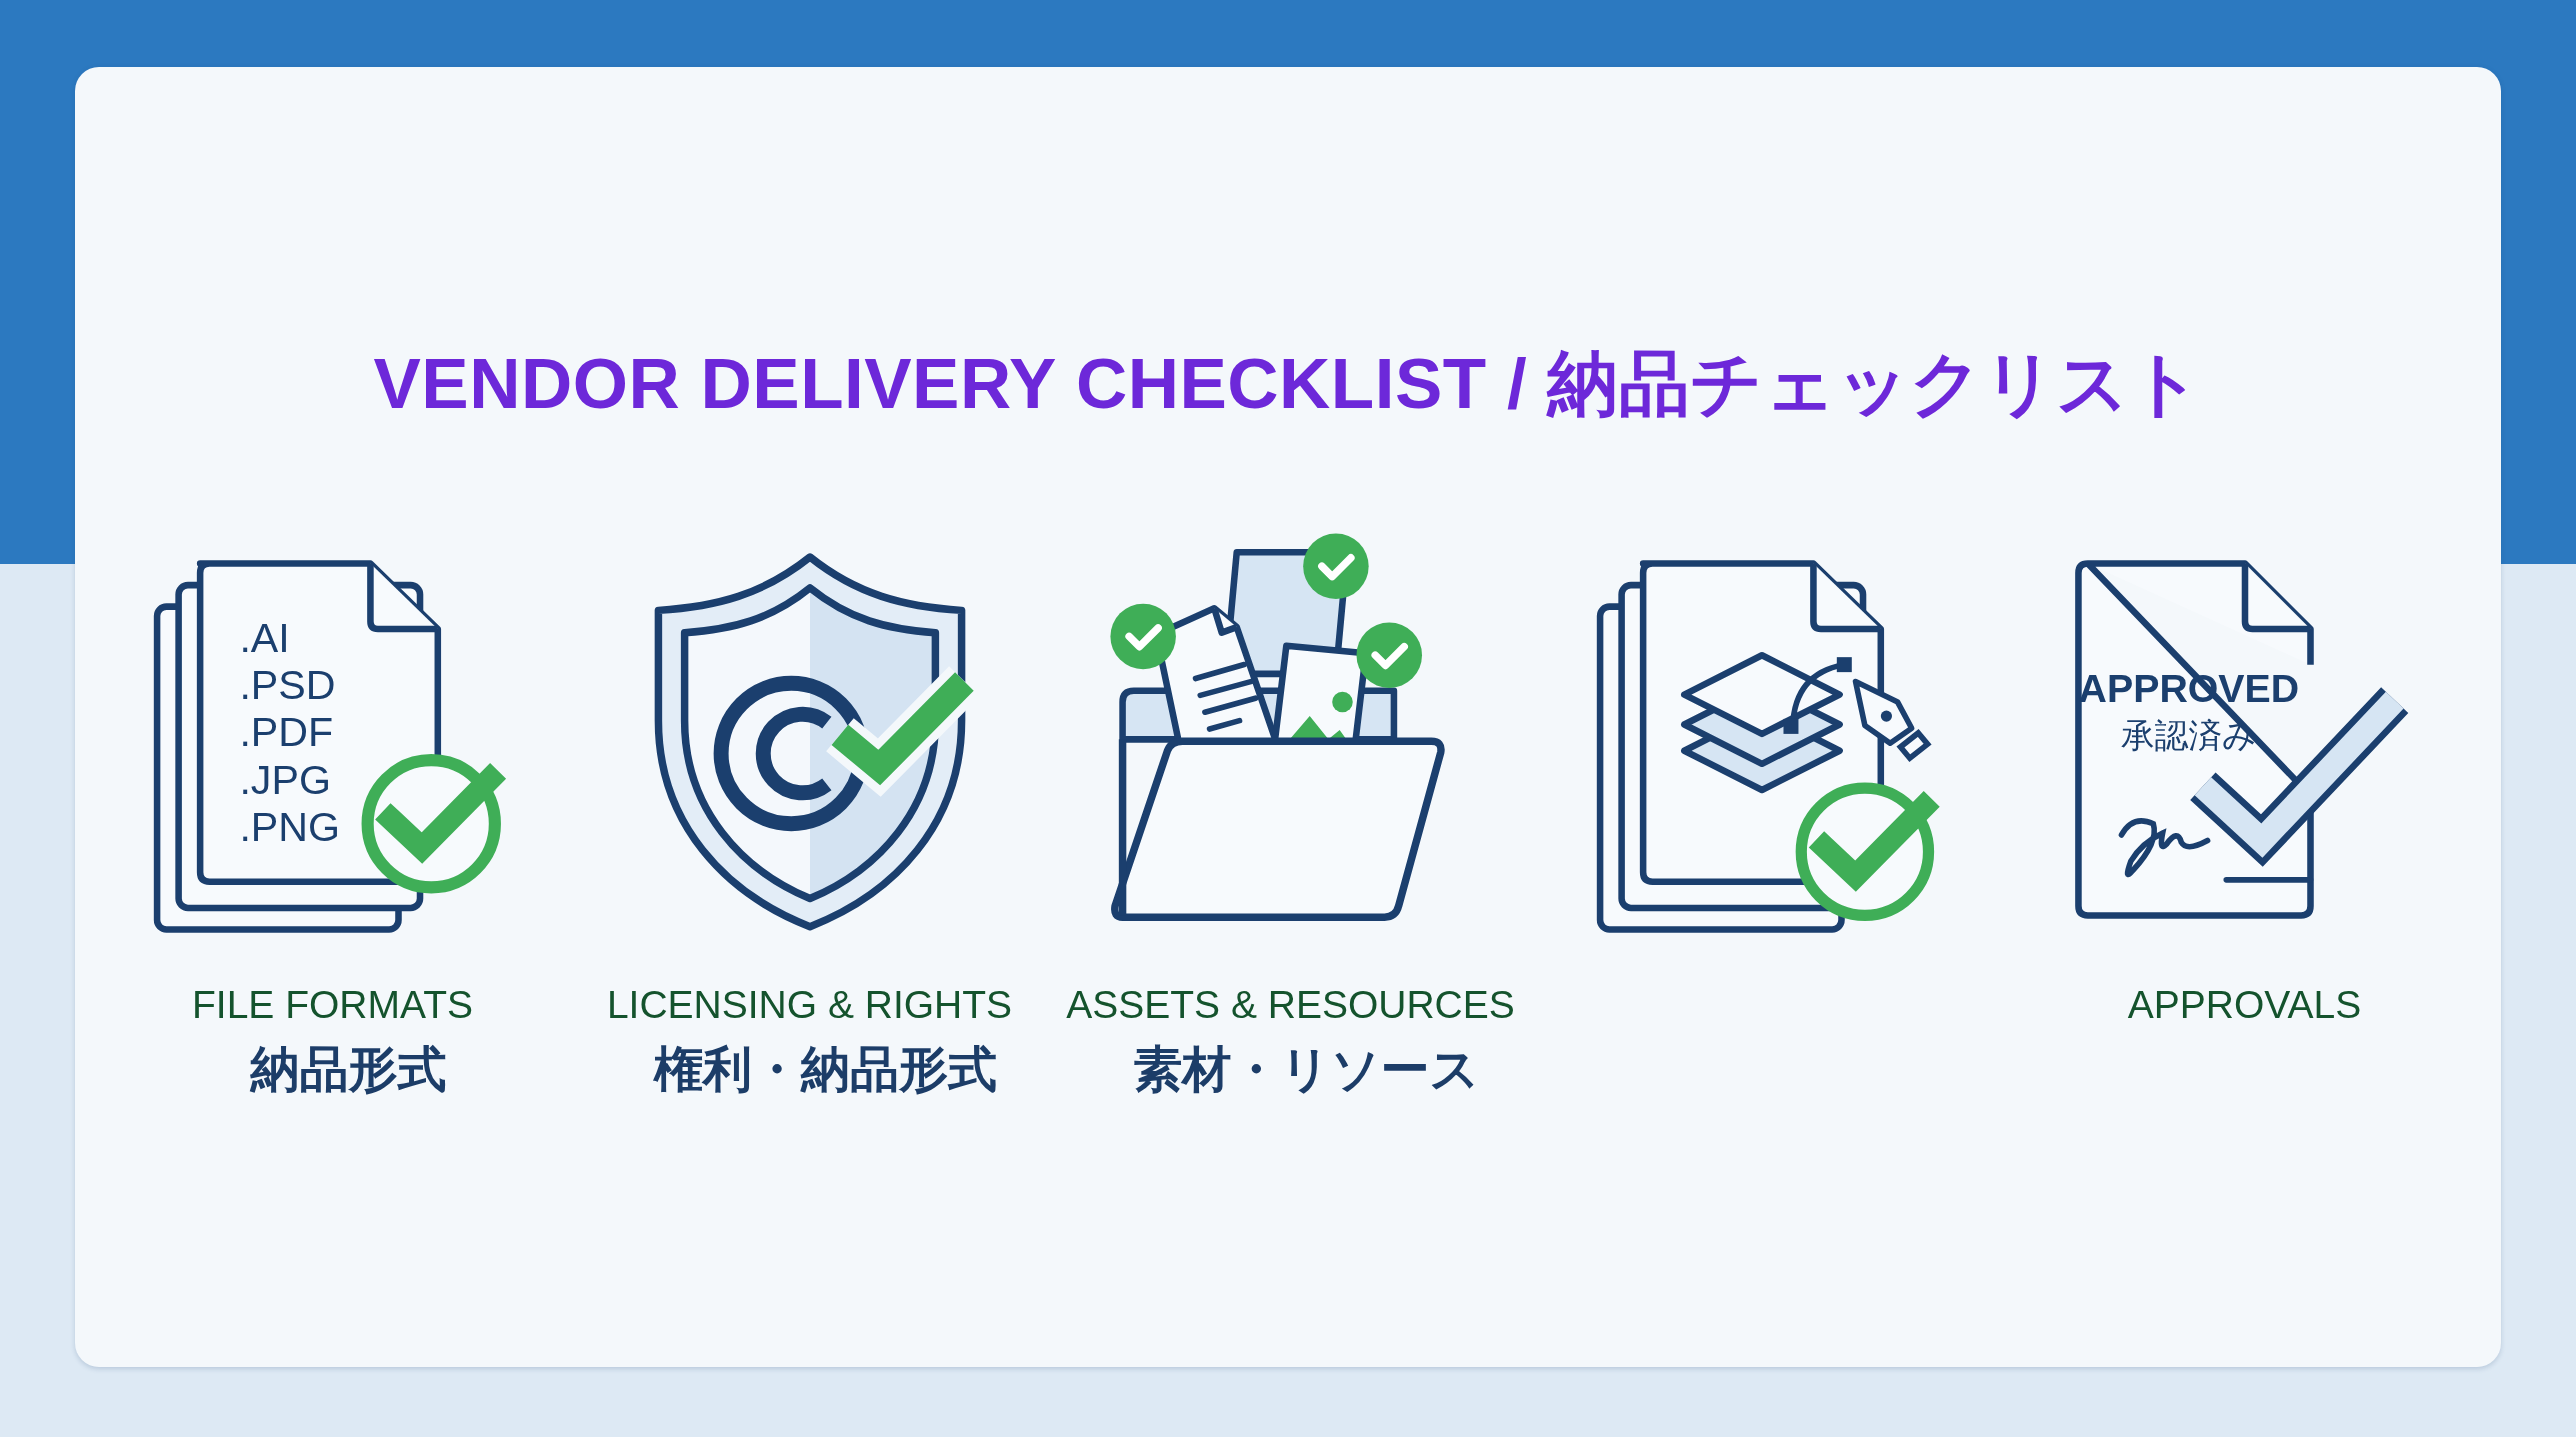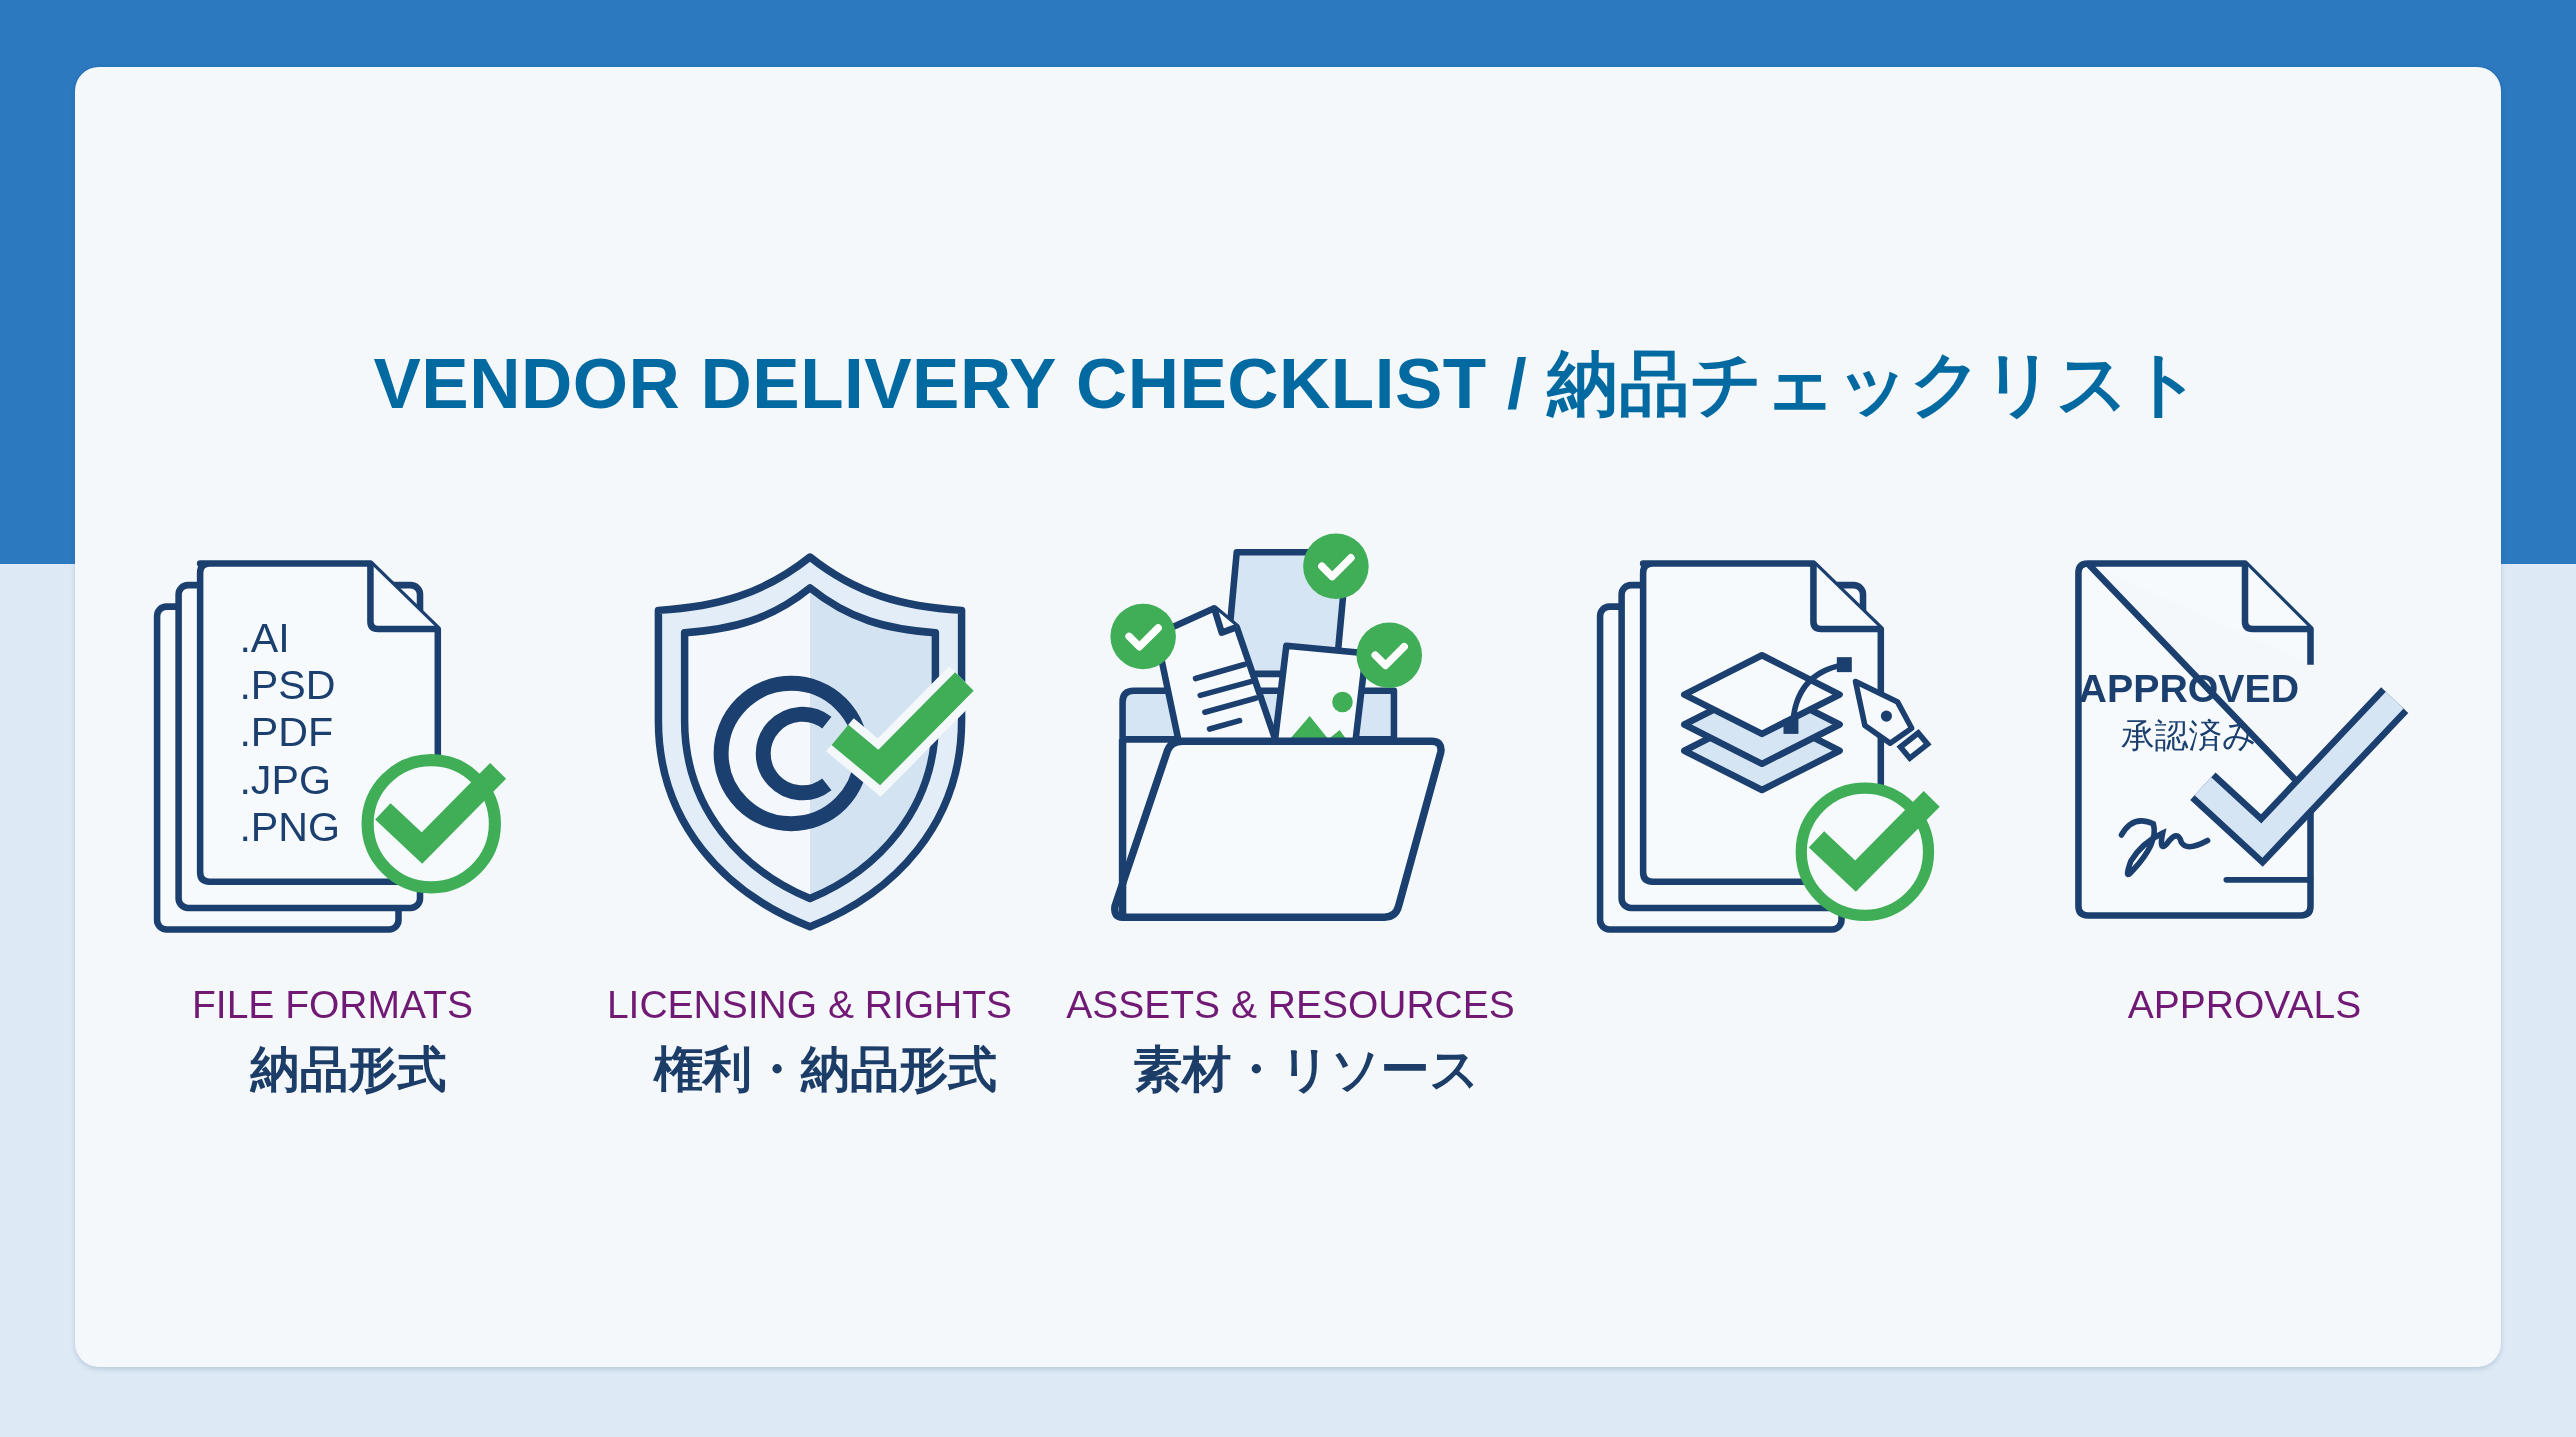--- a/index.html
+++ b/index.html
@@ -12,27 +12,27 @@
     position: absolute; left: 0; top: 0; width: 2576px; height: 564px;
     background: #2c79c0;
   }
   .panel {
     position: absolute; left: 75px; top: 67px; width: 2426px; height: 1300px;
     background: #f4f8fb; border-radius: 24px;
     box-shadow: 0 1.9px 5.6px rgba(20,60,110,0.18);
   }
   .title {
     position: absolute; left: 0; top: 337px; width: 2576px; text-align: center;
-    font-size: 71px; font-weight: bold; color: #0369a1; letter-spacing: 0.5px;
+    font-size: 71px; font-weight: bold; color: #6d28d9; letter-spacing: 0.5px;
   }
   .item { position: absolute; top: 543px; width: 487px; height: 562px; }
   .item svg.ic { position: absolute; left: 50%; top: 0; transform: translateX(-50%); }
   .label-en {
     position: absolute; left: 0; width: 100%; top: 440px; text-align: center;
-    font-size: 39px; color: #701a75; font-weight: normal; white-space: nowrap;
+    font-size: 39px; color: #14532d; font-weight: normal; white-space: nowrap;
   }
   .label-ja {
     position: absolute; left: 16px; width: 100%; top: 494px; text-align: center;
     font-size: 49px; color: #1c3d68; font-weight: bold; white-space: nowrap;
   }
   .ftxt { font-family: "Liberation Sans", sans-serif; font-size: 44px; fill: #1b3f6e; font-weight: 500; }
   .atxt { font-family: "Liberation Sans", sans-serif; font-size: 42px; fill: #1b3f6e; }
   .atxt-ja { font-family: "DejaVu Sans", sans-serif; font-size: 36px; fill: #1b3f6e; }
 </style>
 </head>

